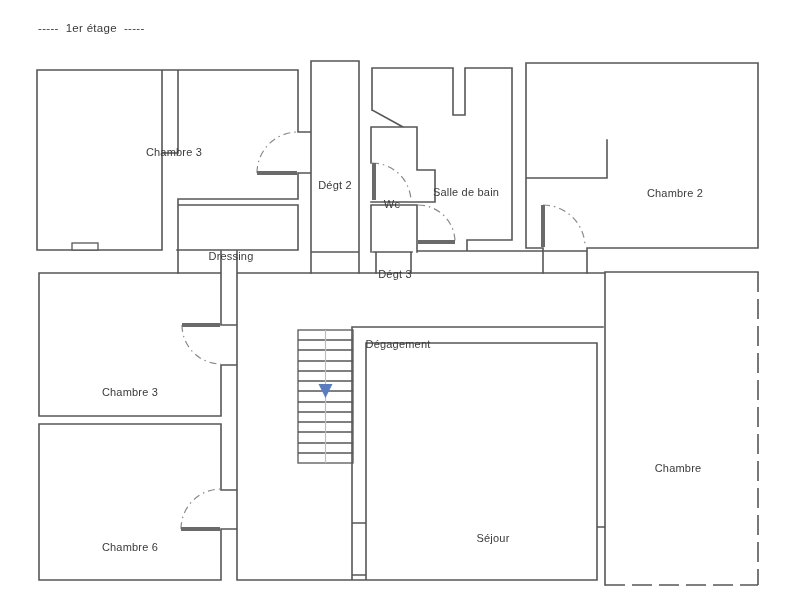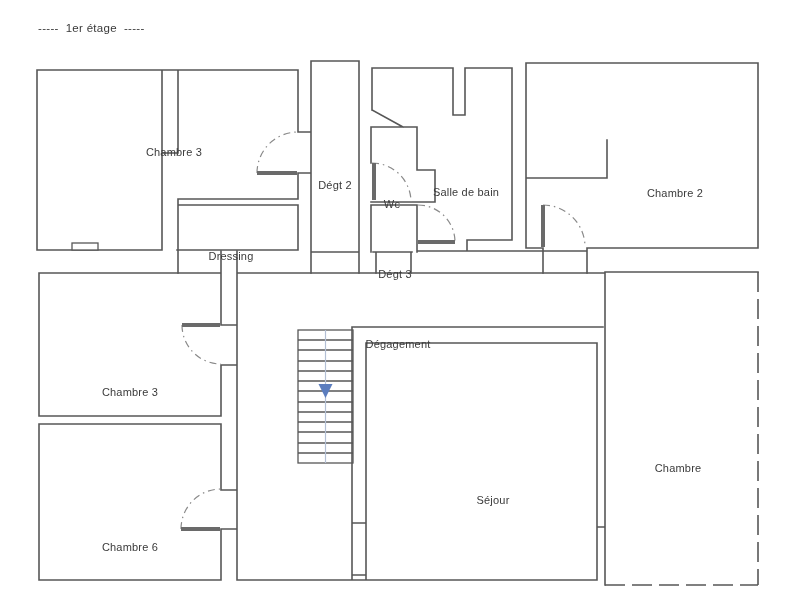--- a/index.html
+++ b/index.html
@@ -110,15 +110,15 @@
   <div class="room-label" style="left:174px;top:112px">Chambre 3</div>
   <div class="room-label" style="left:335px;top:145px">Dégt 2</div>
   <div class="room-label" style="left:392px;top:164px">Wc</div>
   <div class="room-label" style="left:466px;top:152px">Salle de bain</div>
   <div class="room-label" style="left:675px;top:153px">Chambre 2</div>
   <div class="room-label" style="left:231px;top:216px">Dressing</div>
   <div class="room-label" style="left:395px;top:234px">Dégt 3</div>
   <div class="room-label" style="left:398px;top:304px">Dégagement</div>
   <div class="room-label" style="left:130px;top:352px">Chambre 3</div>
   <div class="room-label" style="left:130px;top:507px">Chambre 6</div>
-  <div class="room-label" style="left:493px;top:460px">Séjour</div>
+  <div class="room-label" style="left:493px;top:498px">Séjour</div>
   <div class="room-label" style="left:678px;top:428px">Chambre</div>
 </div>
 
 </body></html>

